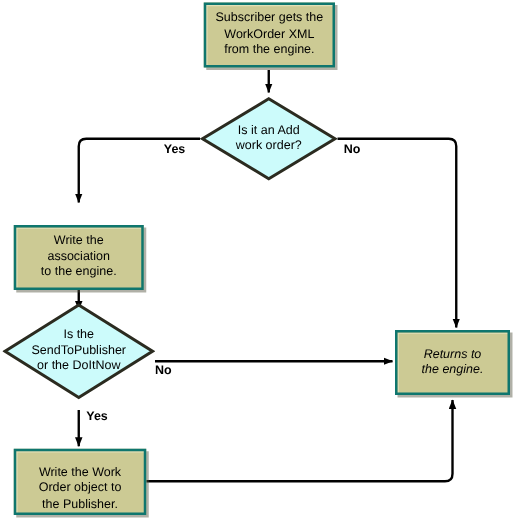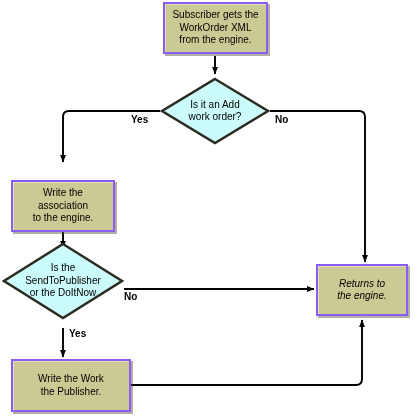--- a/index.html
+++ b/index.html
@@ -31,21 +31,21 @@
     align-items: center;
     justify-content: center;
     text-align: center;
     color: #000000;
     font-size: 10px;
     line-height: 12.5px;
     letter-spacing: 0px;
   }
   .process {
     background: #ccca94;
-    border: 2px solid #8b5cf6;
+    border: 2px solid #0f766e;
     box-shadow: inset 1px 1px 0 #e2e0b8, 2px 2px 0 rgba(80,80,60,0.45);
   }
   .process .label {
     position: relative;
     z-index: 2;
     padding: 0 4px;
   }
   .decision {
     background: transparent;
     border: none;
@@ -130,23 +130,24 @@
     <svg class="dshape" viewBox="0 0 122 78" preserveAspectRatio="none">
       <polygon points="61,2 120,39 61,76 2,39" fill="#ccfbfb" stroke="#2b2b20" stroke-width="2.4"></polygon>
     </svg>
     <div class="label">
       <div>Is the</div>
       <div>SendToPublisher</div>
       <div>or the DoItNow</div>
     </div>
   </div>
 
-  <div class="node process" style="left:11px; top:359px; width:120px; height:53px;">
+  <div class="node process" style="left:11px; top:359px; width:106px; height:53px;align-items:flex-end;">
     <div class="label">
       <div>Write the Work</div>
+      <div>Order object to</div>
       <div>the Publisher.</div>
     </div>
   </div>
 
   <div class="node process" style="left:316px; top:264px; width:92px; height:52px;font-style:italic;">
     <div class="label">
       <div>Returns to</div>
       <div>the engine.</div>
     </div>
   </div>

